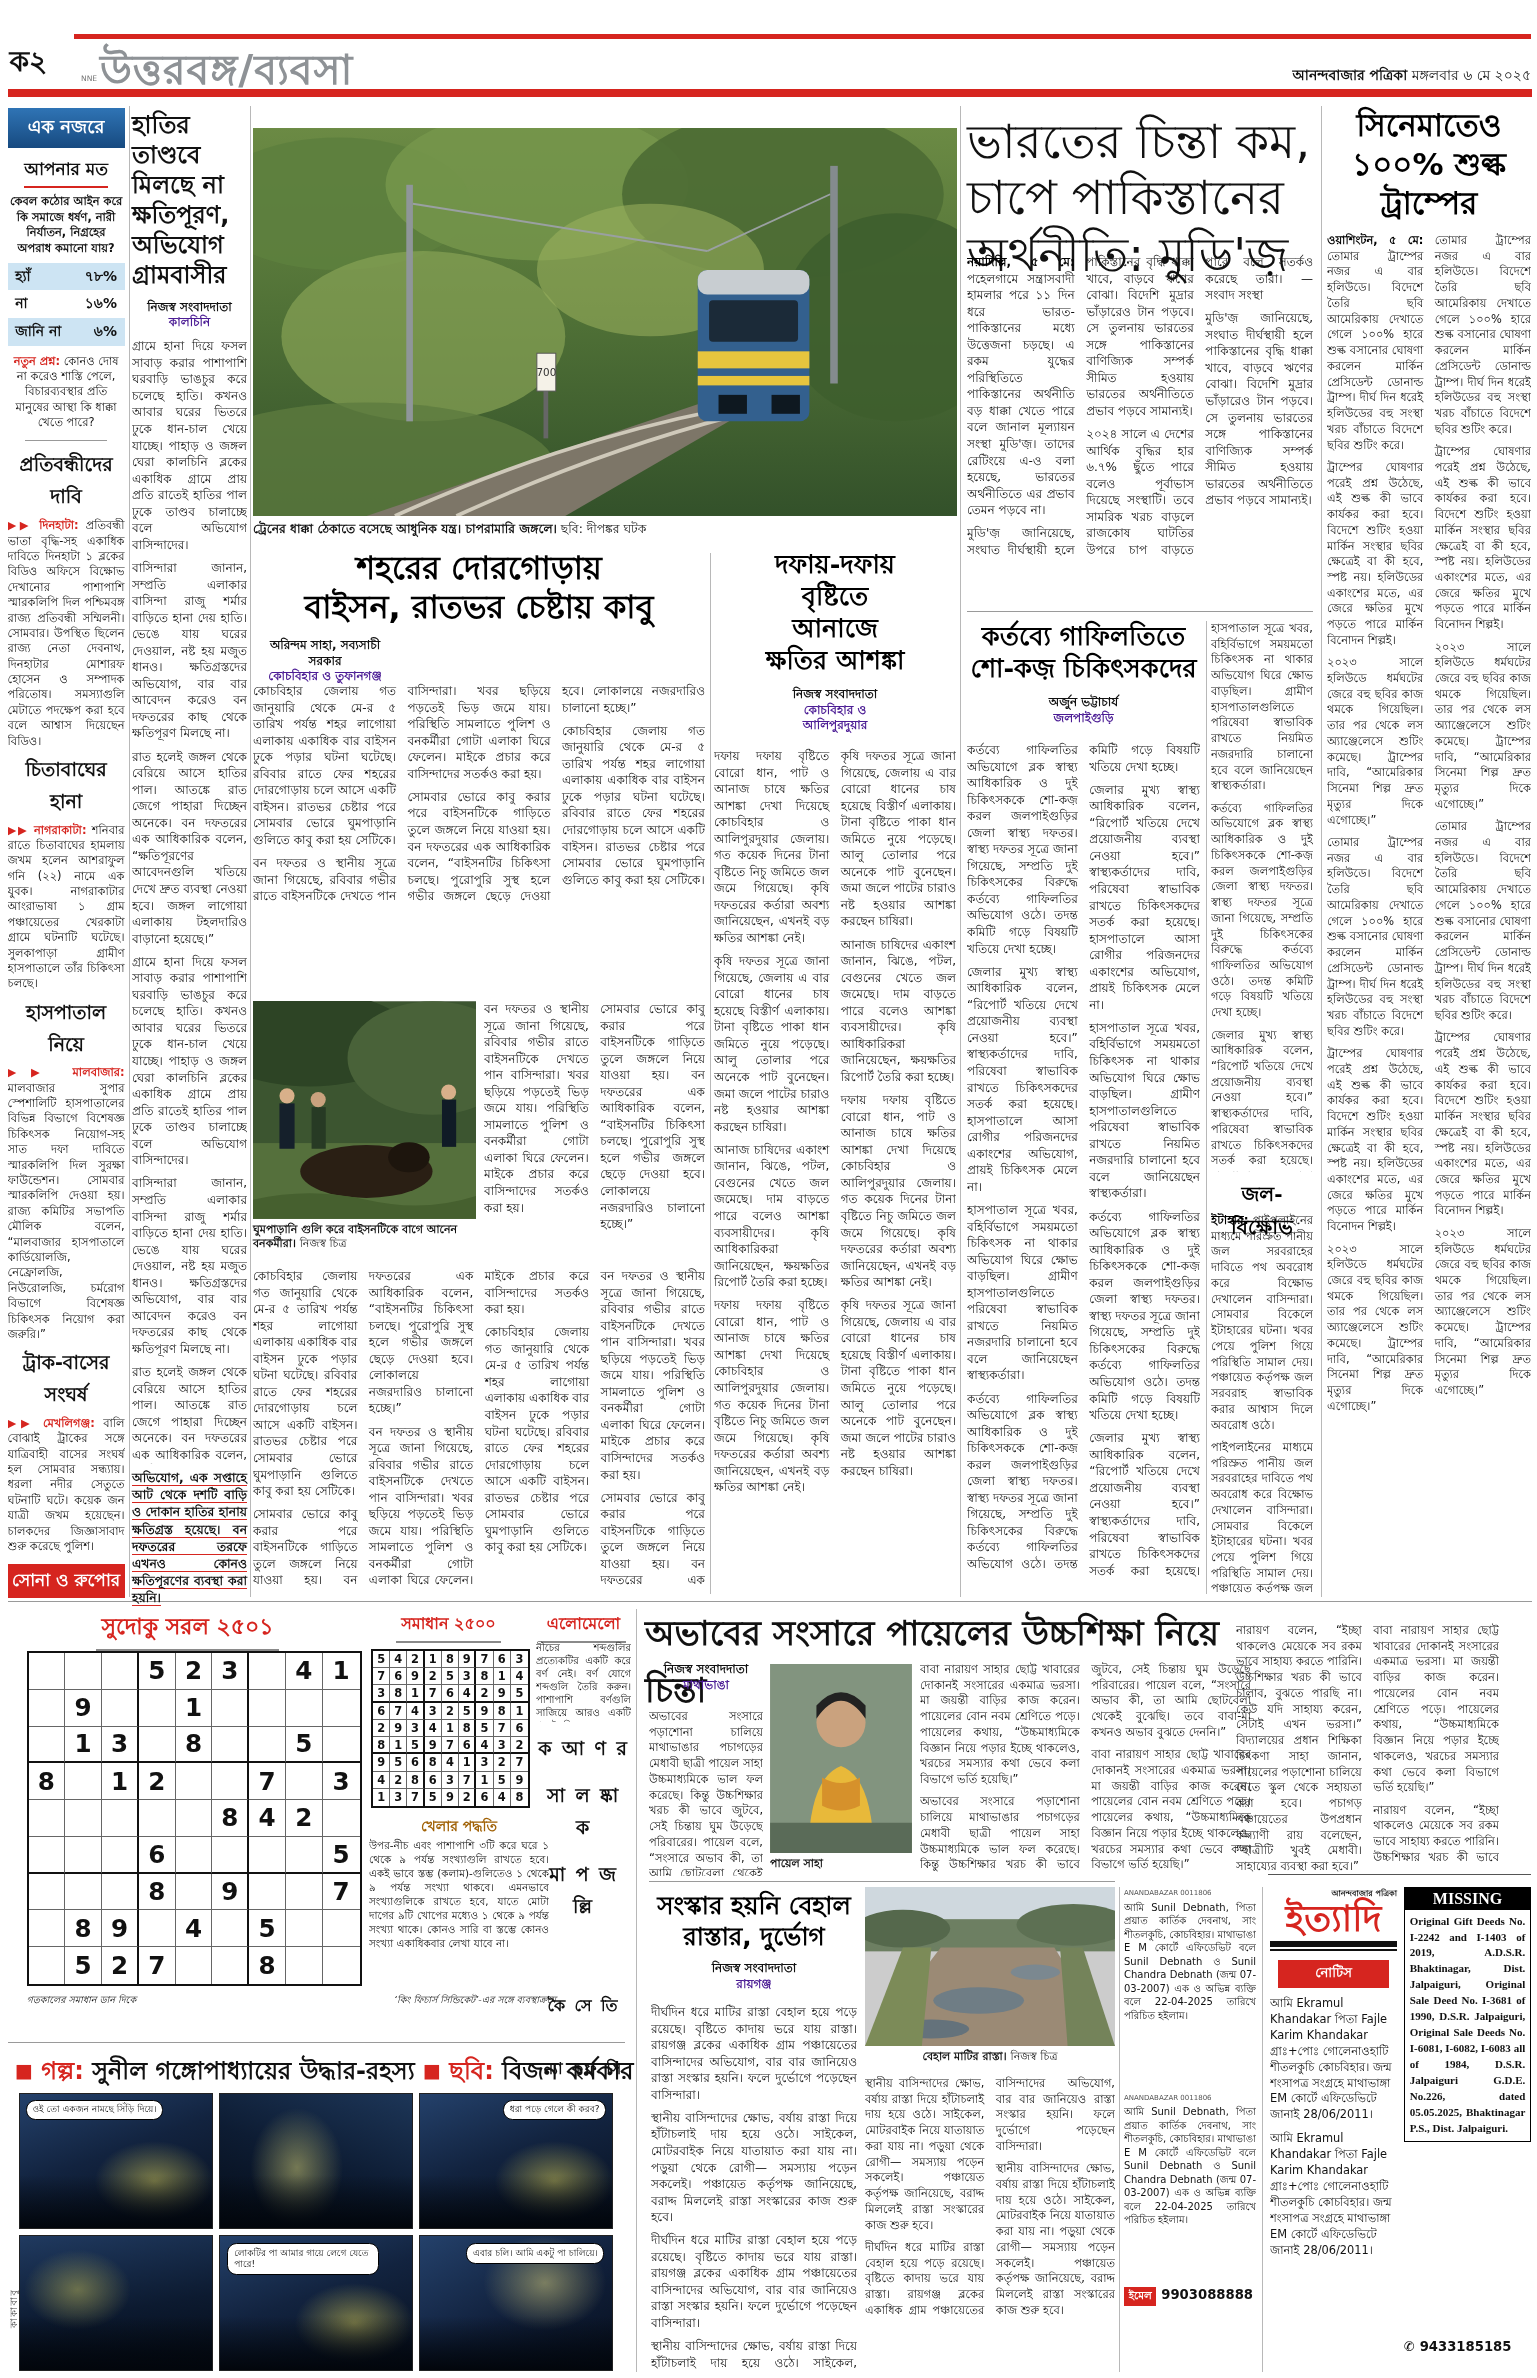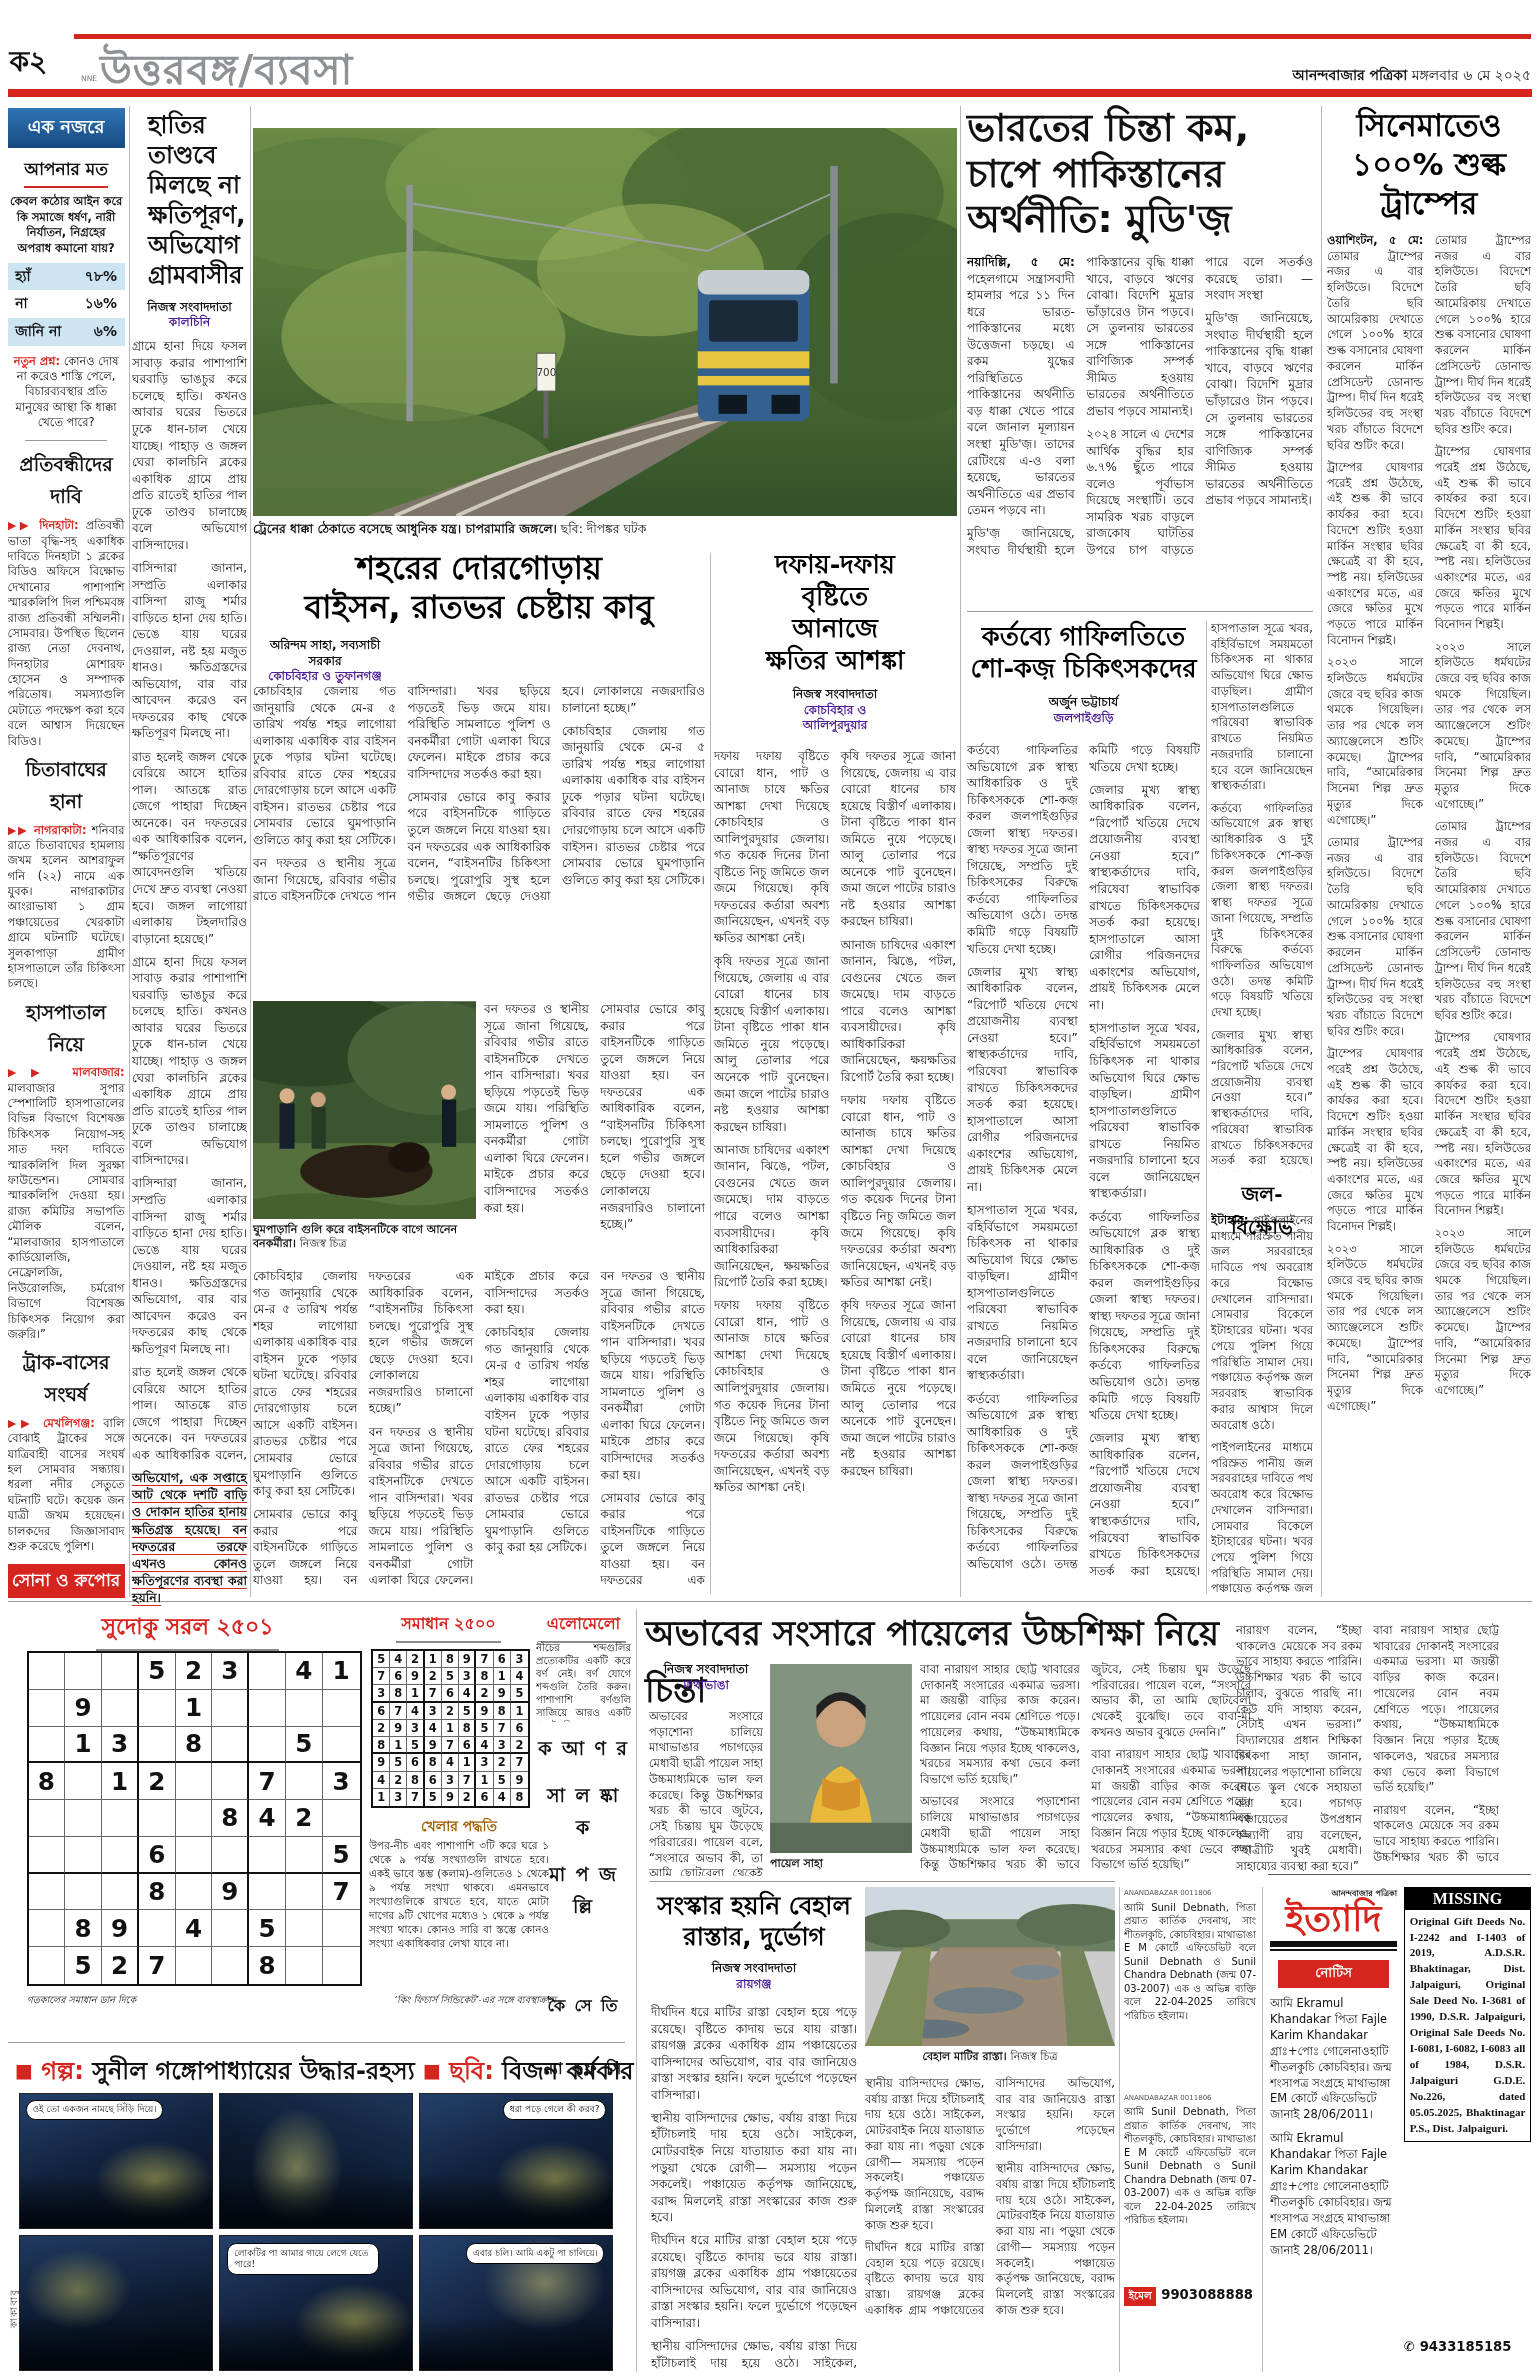--- a/index.html
+++ b/index.html
@@ -34,21 +34,21 @@
   .poll-hl{background:#cde4f3;}
   .sb-new{font-size:11.4px;text-align:center;margin:7.6px 1.9px;line-height:1.35;}
   .sb-new b{color:#d6251f;}
   .sb-div{height:0.9px;background:#999;width:70%;margin:9.5px auto;}
   .sb-sec{font-size:19px;font-weight:700;text-align:center;margin:5.7px 0 3.8px;}
   .sb-brief{font-size:11.4px;line-height:1.35;text-align:justify;}
   .mk{color:#d6251f;font-weight:700;}
   .sb-place{color:#d6251f;font-weight:700;}
   .redhead{background:#d6251f;color:#fff;text-align:center;font-weight:700;font-size:17px;padding:2.8px 0;margin:9.5px 0 3.8px;}
   
-  .h-el{font-size:24px;line-height:1.25;font-weight:700;margin-left:16px;}
+  .h-el{font-size:24px;line-height:1.25;font-weight:700;}
   .h-big{font-weight:700;text-align:center;color:#000;}
   .caption{font-size:12.3px;}
   .caption b{font-weight:700;}
   .cap-sm{font-size:11px;font-weight:700;line-height:1.3;}
   .closing{font-size:12.3px;font-weight:700;text-align:justify;line-height:1.4;}
   .closing span{border-bottom:1.9px solid #d6251f;}
   
   .puz-title{color:#d6251f;font-weight:700;text-align:center;}
   .puz-title span{display:inline-block;border-bottom:2.8px solid #8a8a8a;padding:0 5.7px 2.8px;}
   .sd{display:grid;grid-template-columns:repeat(9,1fr);grid-auto-rows:1fr;border:2.8px solid #111;background:#fff;}
@@ -290,21 +290,21 @@
     <p>দফায় দফায় বৃষ্টিতে বোরো ধান, পাট ও আনাজ চাষে ক্ষতির আশঙ্কা দেখা দিয়েছে কোচবিহার ও আলিপুরদুয়ার জেলায়। গত কয়েক দিনের টানা বৃষ্টিতে নিচু জমিতে জল জমে গিয়েছে। কৃষি দফতরের কর্তারা অবশ্য জানিয়েছেন, এখনই বড় ক্ষতির আশঙ্কা নেই।</p>
       <p>কৃষি দফতর সূত্রে জানা গিয়েছে, জেলায় এ বার বোরো ধানের চাষ হয়েছে বিস্তীর্ণ এলাকায়। টানা বৃষ্টিতে পাকা ধান জমিতে নুয়ে পড়েছে। আলু তোলার পরে অনেকে পাট বুনেছেন। জমা জলে পাটের চারাও নষ্ট হওয়ার আশঙ্কা করছেন চাষিরা।</p>
       <p>আনাজ চাষিদের একাংশ জানান, ঝিঙে, পটল, বেগুনের খেতে জল জমেছে। দাম বাড়তে পারে বলেও আশঙ্কা ব্যবসায়ীদের। কৃষি আধিকারিকরা জানিয়েছেন, ক্ষয়ক্ষতির রিপোর্ট তৈরি করা হচ্ছে।</p>
     <p>দফায় দফায় বৃষ্টিতে বোরো ধান, পাট ও আনাজ চাষে ক্ষতির আশঙ্কা দেখা দিয়েছে কোচবিহার ও আলিপুরদুয়ার জেলায়। গত কয়েক দিনের টানা বৃষ্টিতে নিচু জমিতে জল জমে গিয়েছে। কৃষি দফতরের কর্তারা অবশ্য জানিয়েছেন, এখনই বড় ক্ষতির আশঙ্কা নেই।</p>
       <p>কৃষি দফতর সূত্রে জানা গিয়েছে, জেলায় এ বার বোরো ধানের চাষ হয়েছে বিস্তীর্ণ এলাকায়। টানা বৃষ্টিতে পাকা ধান জমিতে নুয়ে পড়েছে। আলু তোলার পরে অনেকে পাট বুনেছেন। জমা জলে পাটের চারাও নষ্ট হওয়ার আশঙ্কা করছেন চাষিরা।</p>
       <p>আনাজ চাষিদের একাংশ জানান, ঝিঙে, পটল, বেগুনের খেতে জল জমেছে। দাম বাড়তে পারে বলেও আশঙ্কা ব্যবসায়ীদের। কৃষি আধিকারিকরা জানিয়েছেন, ক্ষয়ক্ষতির রিপোর্ট তৈরি করা হচ্ছে।</p>
     <p>দফায় দফায় বৃষ্টিতে বোরো ধান, পাট ও আনাজ চাষে ক্ষতির আশঙ্কা দেখা দিয়েছে কোচবিহার ও আলিপুরদুয়ার জেলায়। গত কয়েক দিনের টানা বৃষ্টিতে নিচু জমিতে জল জমে গিয়েছে। কৃষি দফতরের কর্তারা অবশ্য জানিয়েছেন, এখনই বড় ক্ষতির আশঙ্কা নেই।</p>
       <p>কৃষি দফতর সূত্রে জানা গিয়েছে, জেলায় এ বার বোরো ধানের চাষ হয়েছে বিস্তীর্ণ এলাকায়। টানা বৃষ্টিতে পাকা ধান জমিতে নুয়ে পড়েছে। আলু তোলার পরে অনেকে পাট বুনেছেন। জমা জলে পাটের চারাও নষ্ট হওয়ার আশঙ্কা করছেন চাষিরা।</p>
   </div>
 
-  <div class="abs" style="left:967px;top:106px;width:346px;font-size:38px;line-height:1.2;font-weight:700;">
+  <div class="abs" style="left:967px;top:114px;width:346px;font-size:47px;line-height:1.2;font-weight:400;">
     <div>ভারতের চিন্তা কম,</div>
       <div>চাপে পাকিস্তানের</div>
       <div>অর্থনীতি: মুডি'জ়</div>
   </div>
   <div class="abs body cols3" style="left:967px;top:254px;width:346px;height:350px;">
     <p><span class="hl-b">নয়াদিল্লি, ৫ মে:</span> <span>পহেলগামে সন্ত্রাসবাদী হামলার পরে ১১ দিন ধরে ভারত-পাকিস্তানের মধ্যে উত্তেজনা চড়ছে। এ রকম যুদ্ধের পরিস্থিতিতে পাকিস্তানের অর্থনীতি বড় ধাক্কা খেতে পারে বলে জানাল মূল্যায়ন সংস্থা মুডি'জ়। তাদের রেটিংয়ে এ-ও বলা হয়েছে, ভারতের অর্থনীতিতে এর প্রভাব তেমন পড়বে না।</span></p>
     <p>মুডি'জ় জানিয়েছে, সংঘাত দীর্ঘস্থায়ী হলে পাকিস্তানের বৃদ্ধি ধাক্কা খাবে, বাড়বে ঋণের বোঝা। বিদেশি মুদ্রার ভাঁড়ারেও টান পড়বে। সে তুলনায় ভারতের সঙ্গে পাকিস্তানের বাণিজ্যিক সম্পর্ক সীমিত হওয়ায় ভারতের অর্থনীতিতে প্রভাব পড়বে সামান্যই।</p>
       <p>২০২৪ সালে এ দেশের আর্থিক বৃদ্ধির হার ৬.৭% ছুঁতে পারে বলেও পূর্বাভাস দিয়েছে সংস্থাটি। তবে সামরিক খরচ বাড়লে রাজকোষ ঘাটতির উপরে চাপ বাড়তে পারে বলে সতর্কও করেছে তারা। — সংবাদ সংস্থা</p>
       <p>মুডি'জ় জানিয়েছে, সংঘাত দীর্ঘস্থায়ী হলে পাকিস্তানের বৃদ্ধি ধাক্কা খাবে, বাড়বে ঋণের বোঝা। বিদেশি মুদ্রার ভাঁড়ারেও টান পড়বে। সে তুলনায় ভারতের সঙ্গে পাকিস্তানের বাণিজ্যিক সম্পর্ক সীমিত হওয়ায় ভারতের অর্থনীতিতে প্রভাব পড়বে সামান্যই।</p>
   </div>

